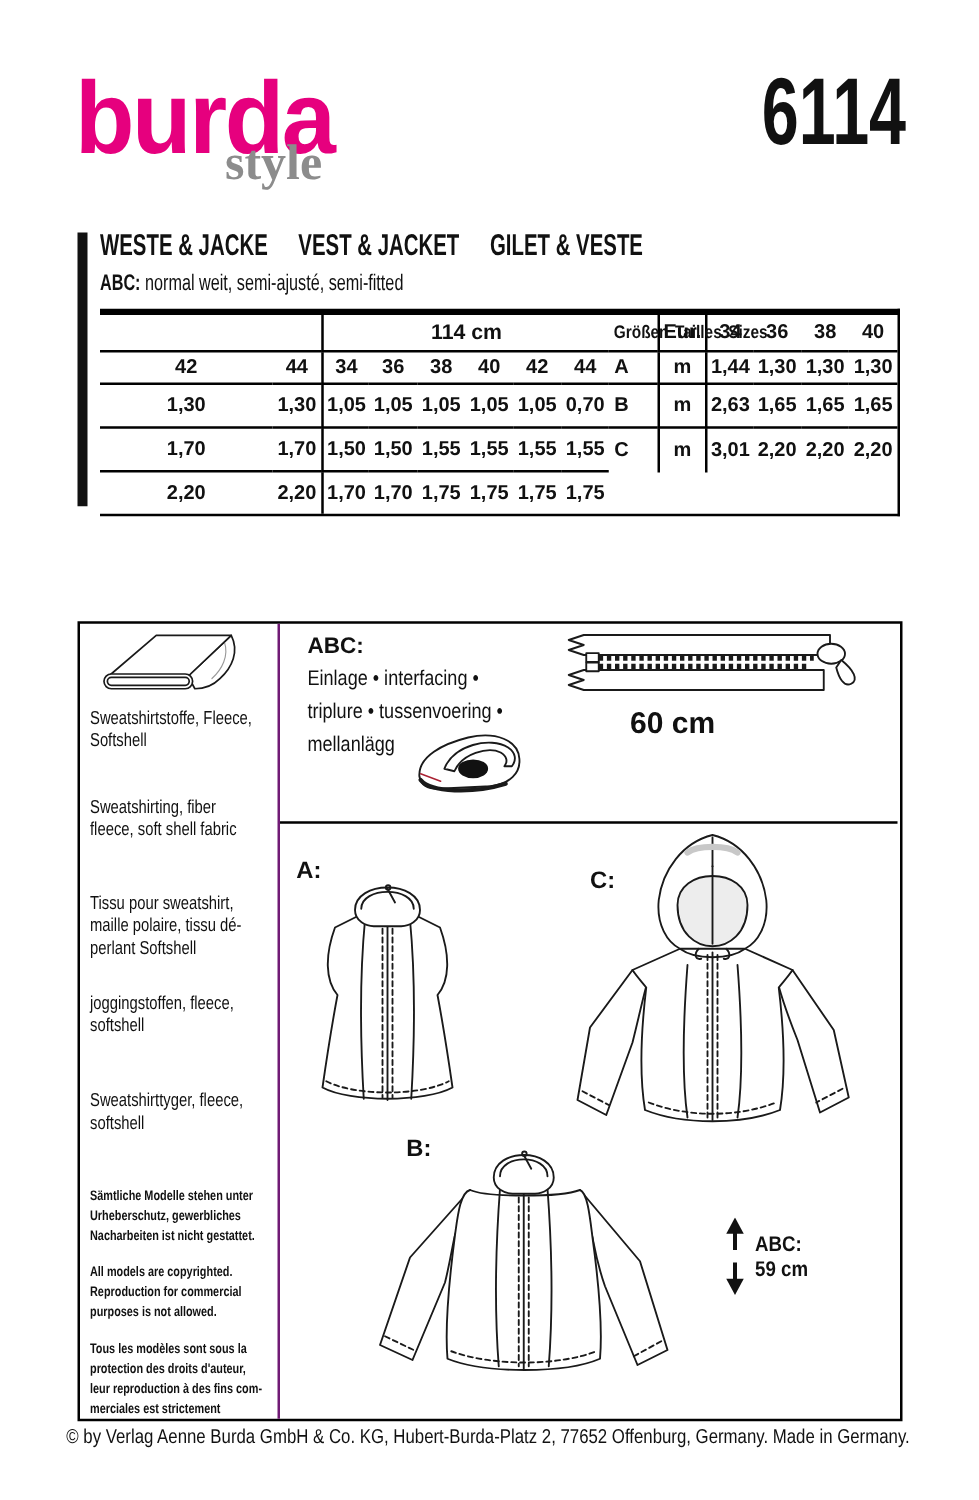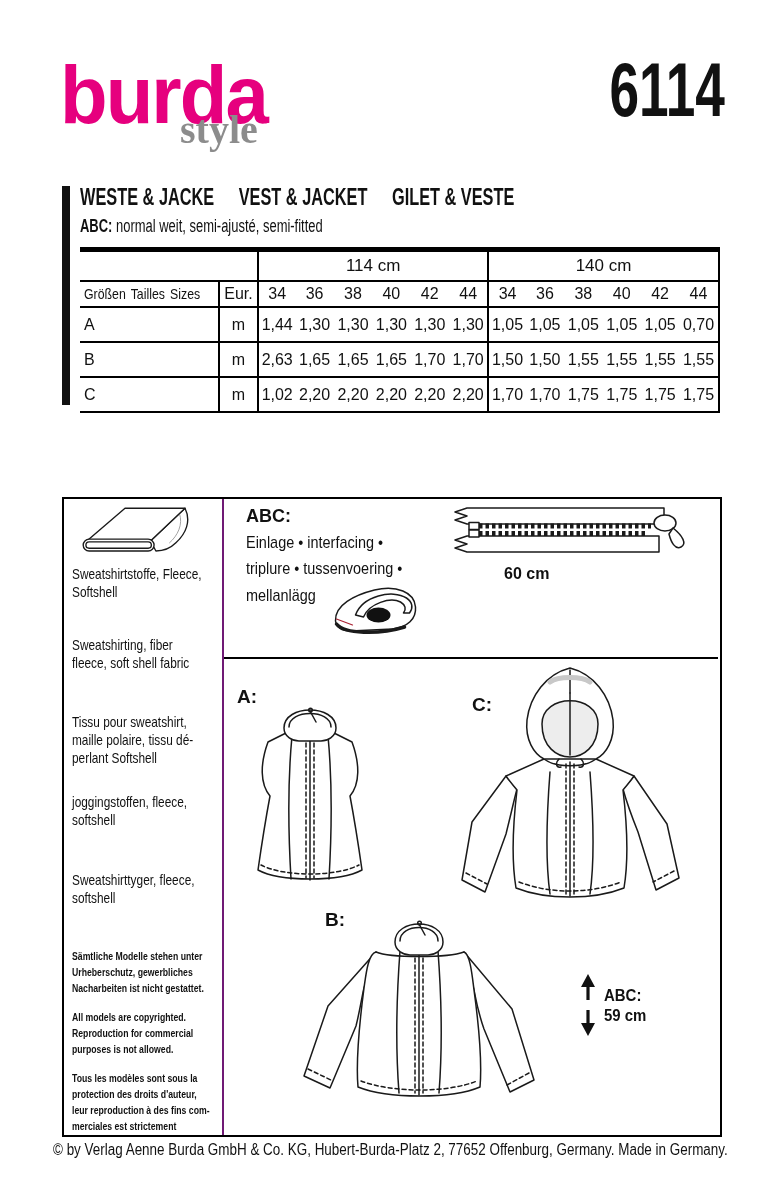--- a/index.html
+++ b/index.html
@@ -17,21 +17,21 @@
          white-space:nowrap;transform:scaleX(.68);transform-origin:left top;}
   .title span{margin-right:36px;}
   .fitline{position:absolute;left:80px;top:217px;font-size:18px;line-height:1.1;white-space:nowrap;
            transform:scaleX(.72);transform-origin:left top;}
   .fitline .b{font-weight:700;}
   
   .t{position:absolute;left:80px;top:247px;display:grid;
      grid-template-columns:138px 39px repeat(12,38.4px);
      grid-template-rows:30px 26px 35px 35px 33px;
      border-top:5px solid #000;border-right:2px solid #000;border-bottom:2px solid #000;}
-  .t .c{display:flex;align-items:center;justify-content:center;font-weight:400;font-size:16px;}
+  .t .c{display:flex;align-items:center;justify-content:center;font-weight:700;font-size:16px;}
   .t .sp2{grid-column:span 2;}
   .t .sp6{grid-column:span 6;font-size:17px;}
   .t .bb{border-bottom:2px solid #000;}
   .t .bl{border-left:2px solid #000;}
   .t .lbl{justify-content:flex-start;padding-left:4px;}
   .corner-inner{width:160px;font-size:14.5px;word-spacing:2px;transform:scaleX(.85);transform-origin:left center;white-space:nowrap;}
   
   .lower-box{position:absolute;left:62px;top:497px;width:656px;height:636px;border:2px solid #000;}
   .mat-col{position:absolute;left:0;top:0;width:158px;height:636px;border-right:2px solid #701a75;overflow:hidden;}
   .bolt-wrap{margin:2px 0 0 6px;}
@@ -40,21 +40,21 @@
   .fab.m1{margin-top:0px;} .fab.m2{margin-top:35px;} .fab.m3{margin-top:41px;}
   .fab.m4{margin-top:26px;} .fab.m5{margin-top:42px;}
   .legal{font-size:11px;font-weight:700;line-height:16px;white-space:pre-line;margin:0;}
   .legal.m1{margin-top:41px;} .legal.m2{margin-top:13px;} .legal.m3{margin-top:13px;}
   .notions{position:absolute;left:160px;top:0;width:494px;height:158px;border-bottom:2px solid #000;}
   .abc-head{position:absolute;left:22px;top:7px;font-size:18px;font-weight:700;}
   .interfacing{position:absolute;left:22px;top:31px;font-size:17px;line-height:1.55;white-space:pre-line;
                width:220px;transform:scaleX(.85);transform-origin:left top;}
   .iron-wrap{position:absolute;left:105px;top:80px;}
   .zip-wrap{position:absolute;left:213px;top:6px;}
-  .zip-len{position:absolute;left:280px;top:66px;font-size:16px;font-weight:700;}
+  .zip-len{position:absolute;left:280px;top:66px;font-size:24px;font-weight:700;}
   .views{position:absolute;left:160px;top:160px;width:494px;height:474px;}
   .vlabel{position:absolute;font-size:19px;font-weight:700;}
   .la{left:13px;top:27px;} .lc{left:248px;top:35px;} .lb{left:101px;top:250px;}
   .vest-wrap{position:absolute;left:20px;top:39px;}
   .hood-wrap{position:absolute;left:234px;top:3px;}
   .jacketb-wrap{position:absolute;left:74px;top:255px;}
   .len-arrow{position:absolute;left:355px;top:315px;}
   .len-text{position:absolute;left:380px;top:327px;font-size:17px;font-weight:700;line-height:1.15;
             transform:scaleX(.88);transform-origin:left top;white-space:nowrap;}
   
@@ -79,21 +79,20 @@
   <div class="title">
     <span>WESTE &amp; JACKE</span><span>VEST &amp; JACKET</span><span>GILET &amp; VESTE</span>
   </div>
   <div class="fitline">
     <span class="b">ABC:</span>&nbsp;<span>normal weit, semi-ajusté, semi-fitted</span>
   </div>
 
   <div class="t">
     <div class="c sp2 bb"></div>
     <div class="c sp6 bb bl">114 cm</div>
-    <div class="c sp6 bb bl">140 cm</div>
 
     <div class="c lbl bb">
         <span class="corner-inner">Größen Tailles Sizes</span>
       </div>
     <div class="c bb bl">Eur.</div>
     <div class="c bb bl">34</div>
     <div class="c bb">36</div>
     <div class="c bb">38</div>
     <div class="c bb">40</div>
     <div class="c bb">42</div>
@@ -130,21 +129,21 @@
     <div class="c bb">1,70</div>
     <div class="c bb bl">1,50</div>
     <div class="c bb">1,50</div>
     <div class="c bb">1,55</div>
     <div class="c bb">1,55</div>
     <div class="c bb">1,55</div>
     <div class="c bb">1,55</div>
 
     <div class="c lbl">C</div>
     <div class="c bl">m</div>
-    <div class="c bl">1,02</div>
+    <div class="c bl">3,01</div>
     <div class="c">2,20</div>
     <div class="c">2,20</div>
     <div class="c">2,20</div>
     <div class="c">2,20</div>
     <div class="c">2,20</div>
     <div class="c bl">1,70</div>
     <div class="c">1,70</div>
     <div class="c">1,75</div>
     <div class="c">1,75</div>
     <div class="c">1,75</div>

